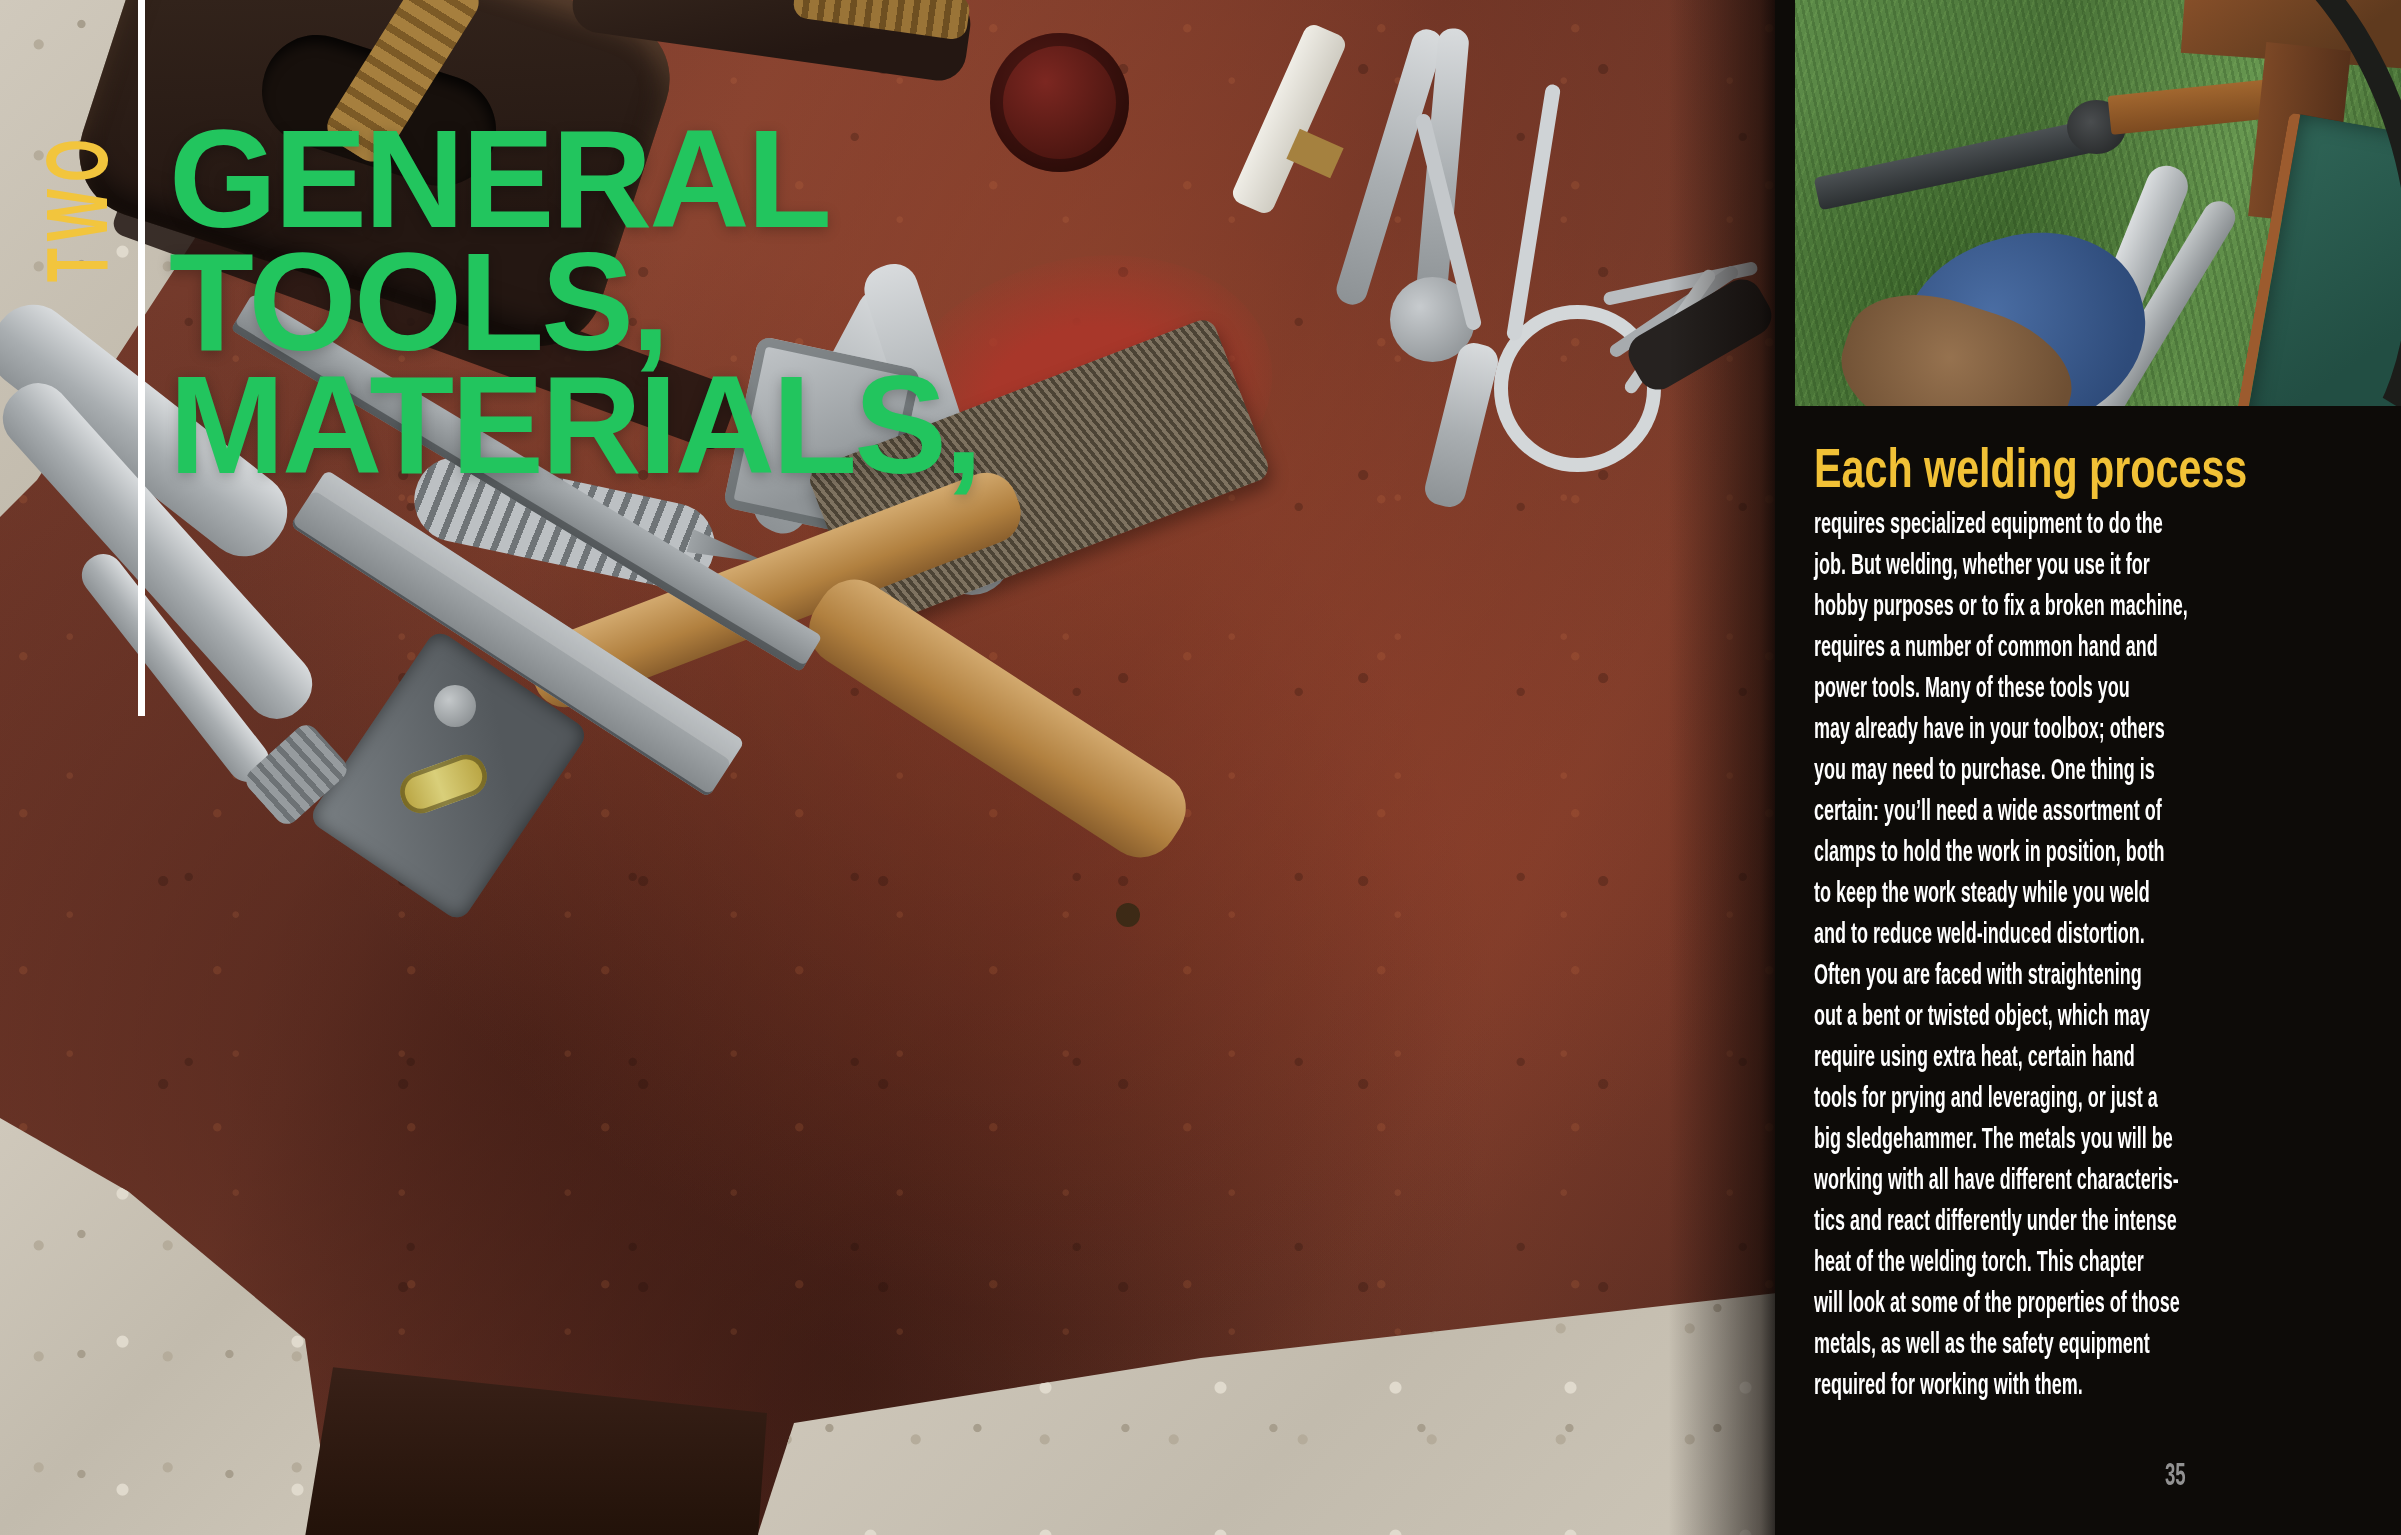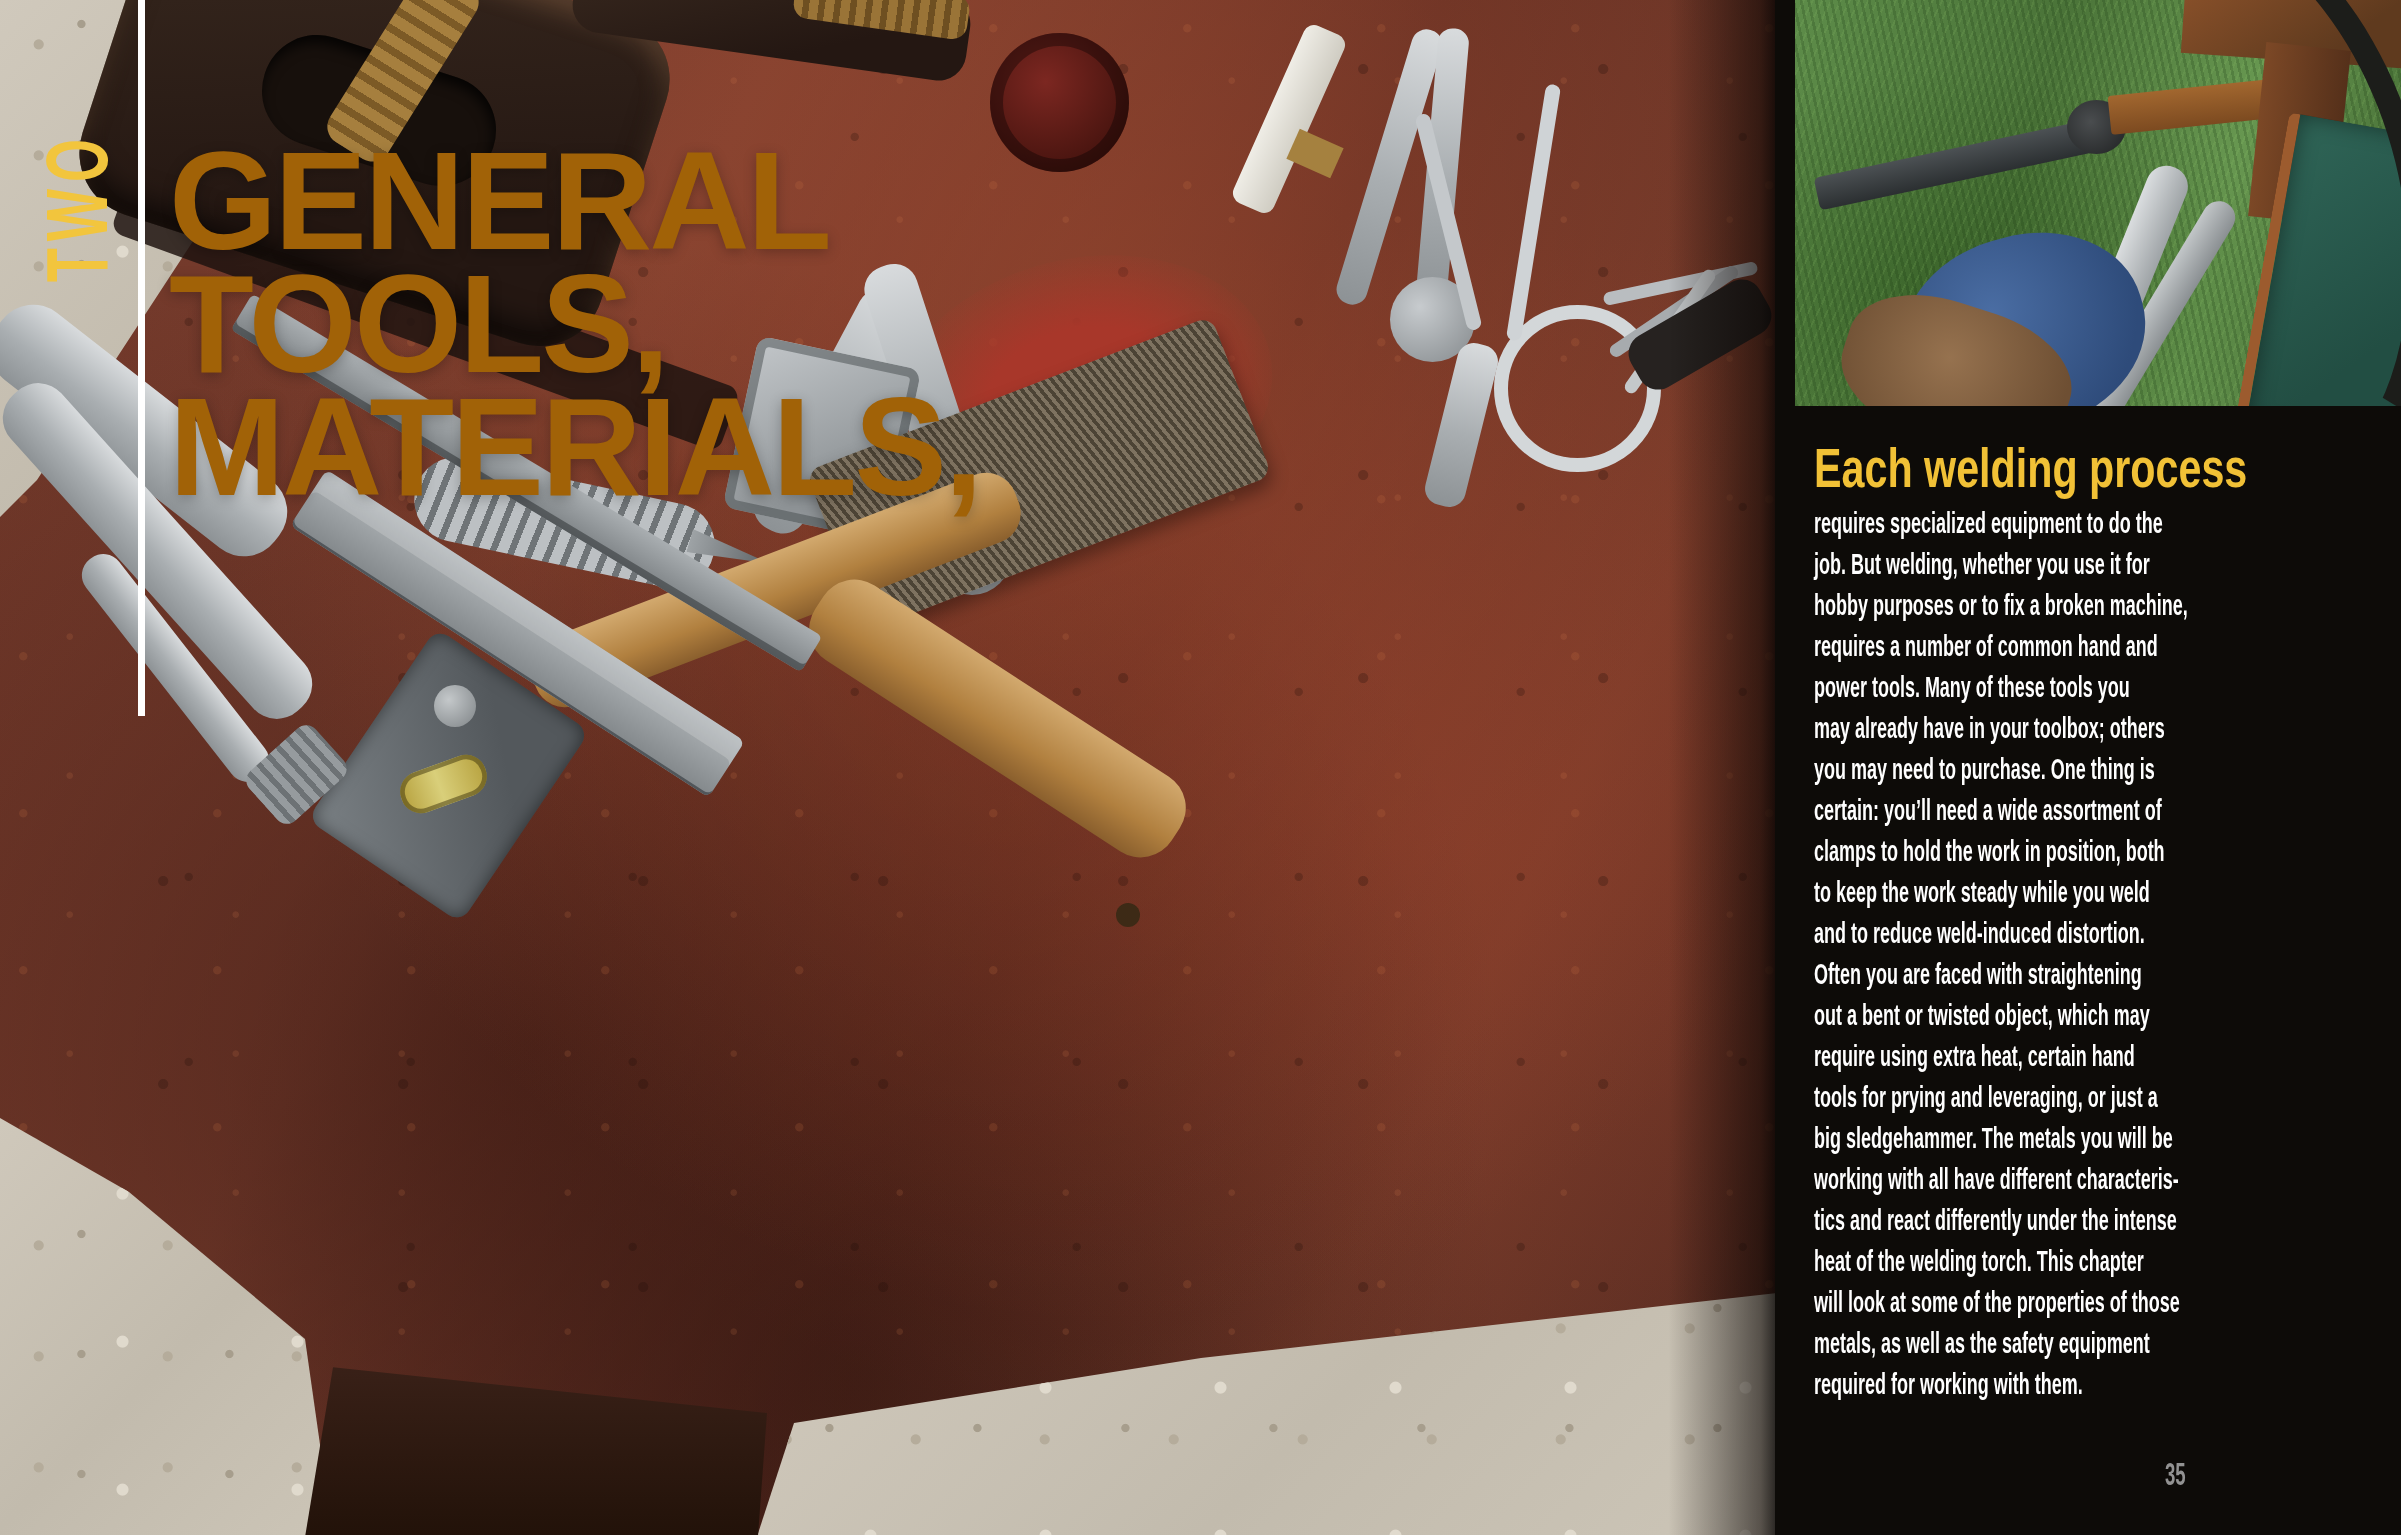--- a/index.html
+++ b/index.html
@@ -45,21 +45,21 @@
     position:absolute;left:41px;top:139px;width:72px;height:135px;
     display:flex;align-items:center;justify-content:center;
   }
   #chapter-two span{
     display:block;white-space:nowrap;
     transform:rotate(-90deg) scaleX(0.63);
     font-size:88px;font-weight:700;letter-spacing:11px;
   }
   #divider-line{position:absolute;left:138px;top:0;width:6.5px;height:716px;background:#ffffff;}
   #chapter-title{
-    position:absolute;left:169px;top:139px;color:#a16207;font-weight:700;
+    position:absolute;left:169px;top:117px;color:#22c55e;font-weight:700;
     font-size:139px;line-height:123px;letter-spacing:-2.8px;white-space:nowrap;
     text-shadow:0 2.8px 13px rgba(0,0,0,.25);
   }
   #chapter-title .small-and{font-size:96px;letter-spacing:-0.9px;}
   
   #panel-right{
     position:absolute;left:1775px;top:0;width:626px;height:1536px;
     background:#0d0b08;color:#ffffff;
   }
   #photo-right{

